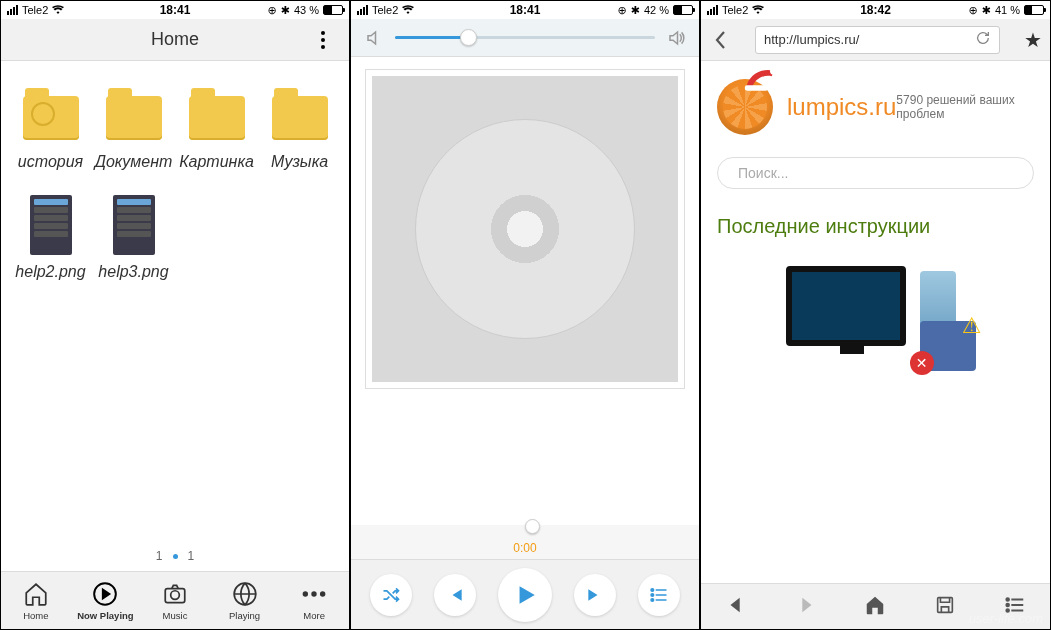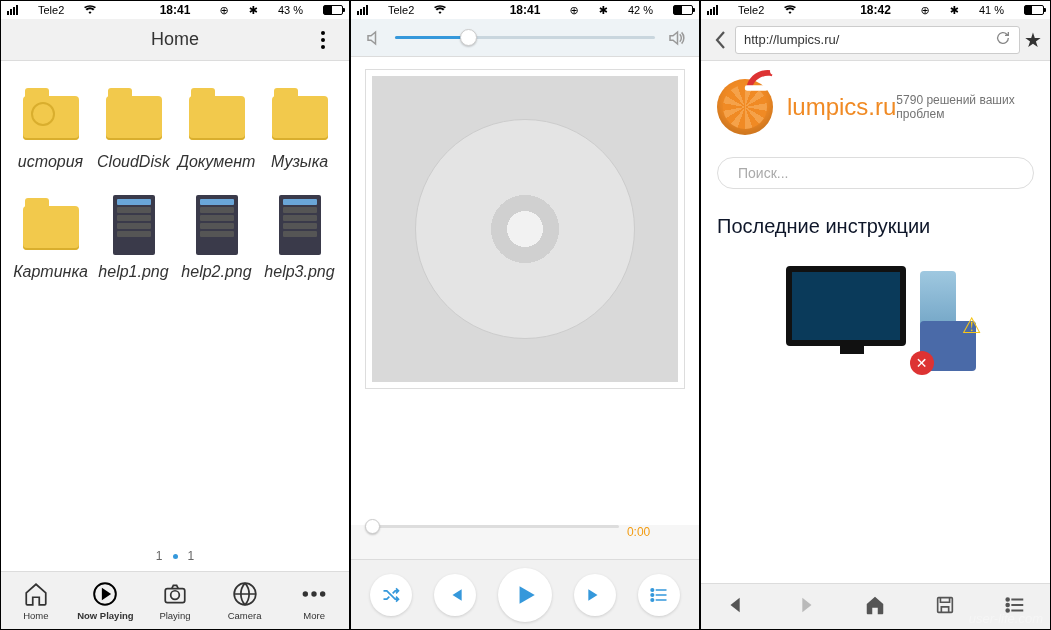--- a/index.html
+++ b/index.html
@@ -43,21 +43,21 @@
     height: var(--status-h);
     background: #fff;
     display: flex;
     align-items: center;
     justify-content: space-between;
     font-size: 11px;
     font-weight: 500;
     padding: 0 6px;
     color: #000;
   }
-  .status .left, .status .right { display:flex; align-items:center; gap:20px;justify-content:center; }
+  .status .left, .status .right { display:flex; align-items:center; gap:4px;justify-content:center; }
   .status .center { position:absolute; left:0; right:0; text-align:center; font-weight:600; font-size:12px; }
   .status .signal { display:flex; gap:1px; align-items:flex-end; }
   .status .signal i { width:2px; background:#000; display:block; }
   .status .signal i:nth-child(1){height:4px}
   .status .signal i:nth-child(2){height:6px}
   .status .signal i:nth-child(3){height:8px}
   .status .signal i:nth-child(4){height:10px}
   .battery { width:20px; height:10px; border:1px solid #000; border-radius:2px; position:relative; }
   .battery::after{content:"";position:absolute;right:-3px;top:2px;width:2px;height:4px;background:#000;border-radius:0 1px 1px 0;}
   .battery i{display:block;height:100%;background:#000;}
@@ -152,21 +152,21 @@
     width:100%; height:100%; background:#d9d9d9; display:flex; align-items:center; justify-content:center;
   }
   .disc {
     width:220px;height:220px;border-radius:50%;
     background: radial-gradient(circle, #f2f2f2 0 18px, #d0d0d0 18px 34px, #e4e4e4 34px 110px);
     border:1px solid #ccc;
   }
 
   
   .progress {
-    height:34px; display:flex; padding:0 14px; gap:8px; background:var(--bg);
+    height:34px; display:flex; align-items:center; padding:0 14px; gap:16px; background:var(--bg);flex-direction:column;
   }
   .progress .bar{flex:1;height:3px;background:#ddd;border-radius:2px;position:relative;}
   .progress .bar .k{position:absolute;left:0;top:-6px;width:15px;height:15px;background:#fff;border:1px solid #ccc;border-radius:50%;box-shadow:0 1px 2px rgba(0,0,0,.2);}
   .progress .t{font-size:12px;} .t.cur{color:#f39c12;} .t.tot{color:#888;margin-top:32px;}
 
   
   .controls {
     height:70px; background:var(--header); border-top:1px solid var(--border);
     display:flex; align-items:center; justify-content:space-around; padding:0 8px;
   }
@@ -176,21 +176,21 @@
     box-shadow:0 1px 3px rgba(0,0,0,.15);
     color:var(--accent);
   }
   .cbtn.big{ width:54px;height:54px; }
   .cbtn svg{width:20px;height:20px;}
   .cbtn.big svg{width:26px;height:26px;}
 
   
   .urlbar {
     height:var(--nav-h); background:var(--header); border-bottom:1px solid var(--border);
-    display:flex; align-items:center; padding:0 8px; gap:4px;
+    display:flex; align-items:center; padding:0 8px; gap:24px;
   }
   .urlbar .back{ width:22px; display:flex; align-items:center; justify-content:center; }
   .urlfield{
     flex:1; height:28px; background:#fff; border:1px solid #ccc; border-radius:3px;
     display:flex; align-items:center; padding:0 8px; font-size:13px; color:#333;
   }
   .urlfield .reload{margin-left:auto;color:#888;}
   .star{font-size:20px;color:#333;}
 
   .webpage {
@@ -205,21 +205,21 @@
   .brand .sub{font-size:12px;color:#737373;}
   .menu-btn{
     width:100%;height:44px;background:var(--accent);color:#fff;border-radius:4px;
     display:flex;align-items:center;justify-content:center;font-size:16px;gap:8px;
     box-shadow:0 2px 4px rgba(0,0,0,.15);
   }
   .search-pill{
     margin-top:22px;height:32px;border:1px solid #ddd;border-radius:22px;
     display:flex;align-items:center;padding:0 20px;font-size:14px;color:#aaa;
   }
-  .section-h{margin-top:26px;font-size:20px;color:#0f172a;}
+  .section-h{margin-top:26px;font-size:20px;color:#4d7c0f;}
   .article-img{
     margin-top:18px; height:120px; display:flex; align-items:center; justify-content:center;
   }
   .pc{position:relative;width:200px;height:110px;}
   .monitor{position:absolute;left:10px;top:5px;width:120px;height:80px;background:#0a3a5a;border:6px solid #111;border-radius:4px;}
   .monitor::after{content:"";position:absolute;bottom:-14px;left:48px;width:24px;height:10px;background:#111;}
   .tower{position:absolute;right:20px;top:10px;width:36px;height:90px;background:linear-gradient(#9fc8e0,#5a92b8);border-radius:4px;}
   .badge-err{position:absolute;right:0;bottom:0;width:56px;height:50px;background:#4a6aa8;border-radius:4px;}
   .badge-err::before{content:"✕";position:absolute;left:-10px;bottom:-4px;width:24px;height:24px;background:#d33;border-radius:50%;color:#fff;display:flex;align-items:center;justify-content:center;font-size:14px;}
   .badge-err::after{content:"⚠";position:absolute;right:-6px;top:-8px;color:#f5c518;font-size:22px;}
@@ -280,51 +280,33 @@
       <div class="item">
         <div class="thumb">
           <div class="folder clock"></div>
         </div>
         <div class="label">история</div>
       </div>
       <div class="item">
         <div class="thumb">
           <div class="folder"></div>
         </div>
-        <div class="label">CloudDisk</div>
+        <div class="label">Документ</div>
       </div>
       <div class="item">
         <div class="thumb">
           <div class="folder"></div>
         </div>
-        <div class="label">Документ</div>
+        <div class="label">Картинка</div>
       </div>
       <div class="item">
         <div class="thumb">
           <div class="folder"></div>
         </div>
         <div class="label">Музыка</div>
-      </div>
-      <div class="item">
-        <div class="thumb">
-          <div class="folder"></div>
-        </div>
-        <div class="label">Картинка</div>
-      </div>
-      <div class="item">
-        <div class="thumb">
-          <div class="img-thumb">
-            <div class="hl"></div>
-            <div></div>
-            <div></div>
-            <div></div>
-            <div></div>
-          </div>
-        </div>
-        <div class="label">help1.png</div>
       </div>
       <div class="item">
         <div class="thumb">
           <div class="img-thumb">
             <div class="hl"></div>
             <div></div>
             <div></div>
             <div></div>
             <div></div>
           </div>
@@ -364,28 +346,28 @@
           <path d="M10 8l6 4-6 4z" fill="#000"></path>
         </svg>
       <span>Now Playing</span>
     </div>
     <div class="tab">
       <svg viewBox="0 0 24 24" fill="none" stroke="#333" stroke-width="1.6">
           <rect x="3" y="7" width="18" height="13" rx="2"></rect>
           <circle cx="12" cy="13" r="4"></circle>
           <path d="M9 7l1.5-3h3L15 7"></path>
         </svg>
-      <span>Playing</span>
+      <span>Music</span>
     </div>
     <div class="tab">
       <svg viewBox="0 0 24 24" fill="none" stroke="#333" stroke-width="1.6">
           <circle cx="12" cy="12" r="10"></circle>
           <path d="M2 12h20M12 2a15 15 0 010 20M12 2a15 15 0 000 20"></path>
         </svg>
-      <span>Camera</span>
+      <span>Playing</span>
     </div>
     <div class="tab">
       <svg viewBox="0 0 24 12">
           <circle cx="4" cy="6" r="2.5" fill="#333"></circle>
           <circle cx="12" cy="6" r="2.5" fill="#333"></circle>
           <circle cx="20" cy="6" r="2.5" fill="#333"></circle>
         </svg>
       <span>More</span>
     </div>
   </div>

